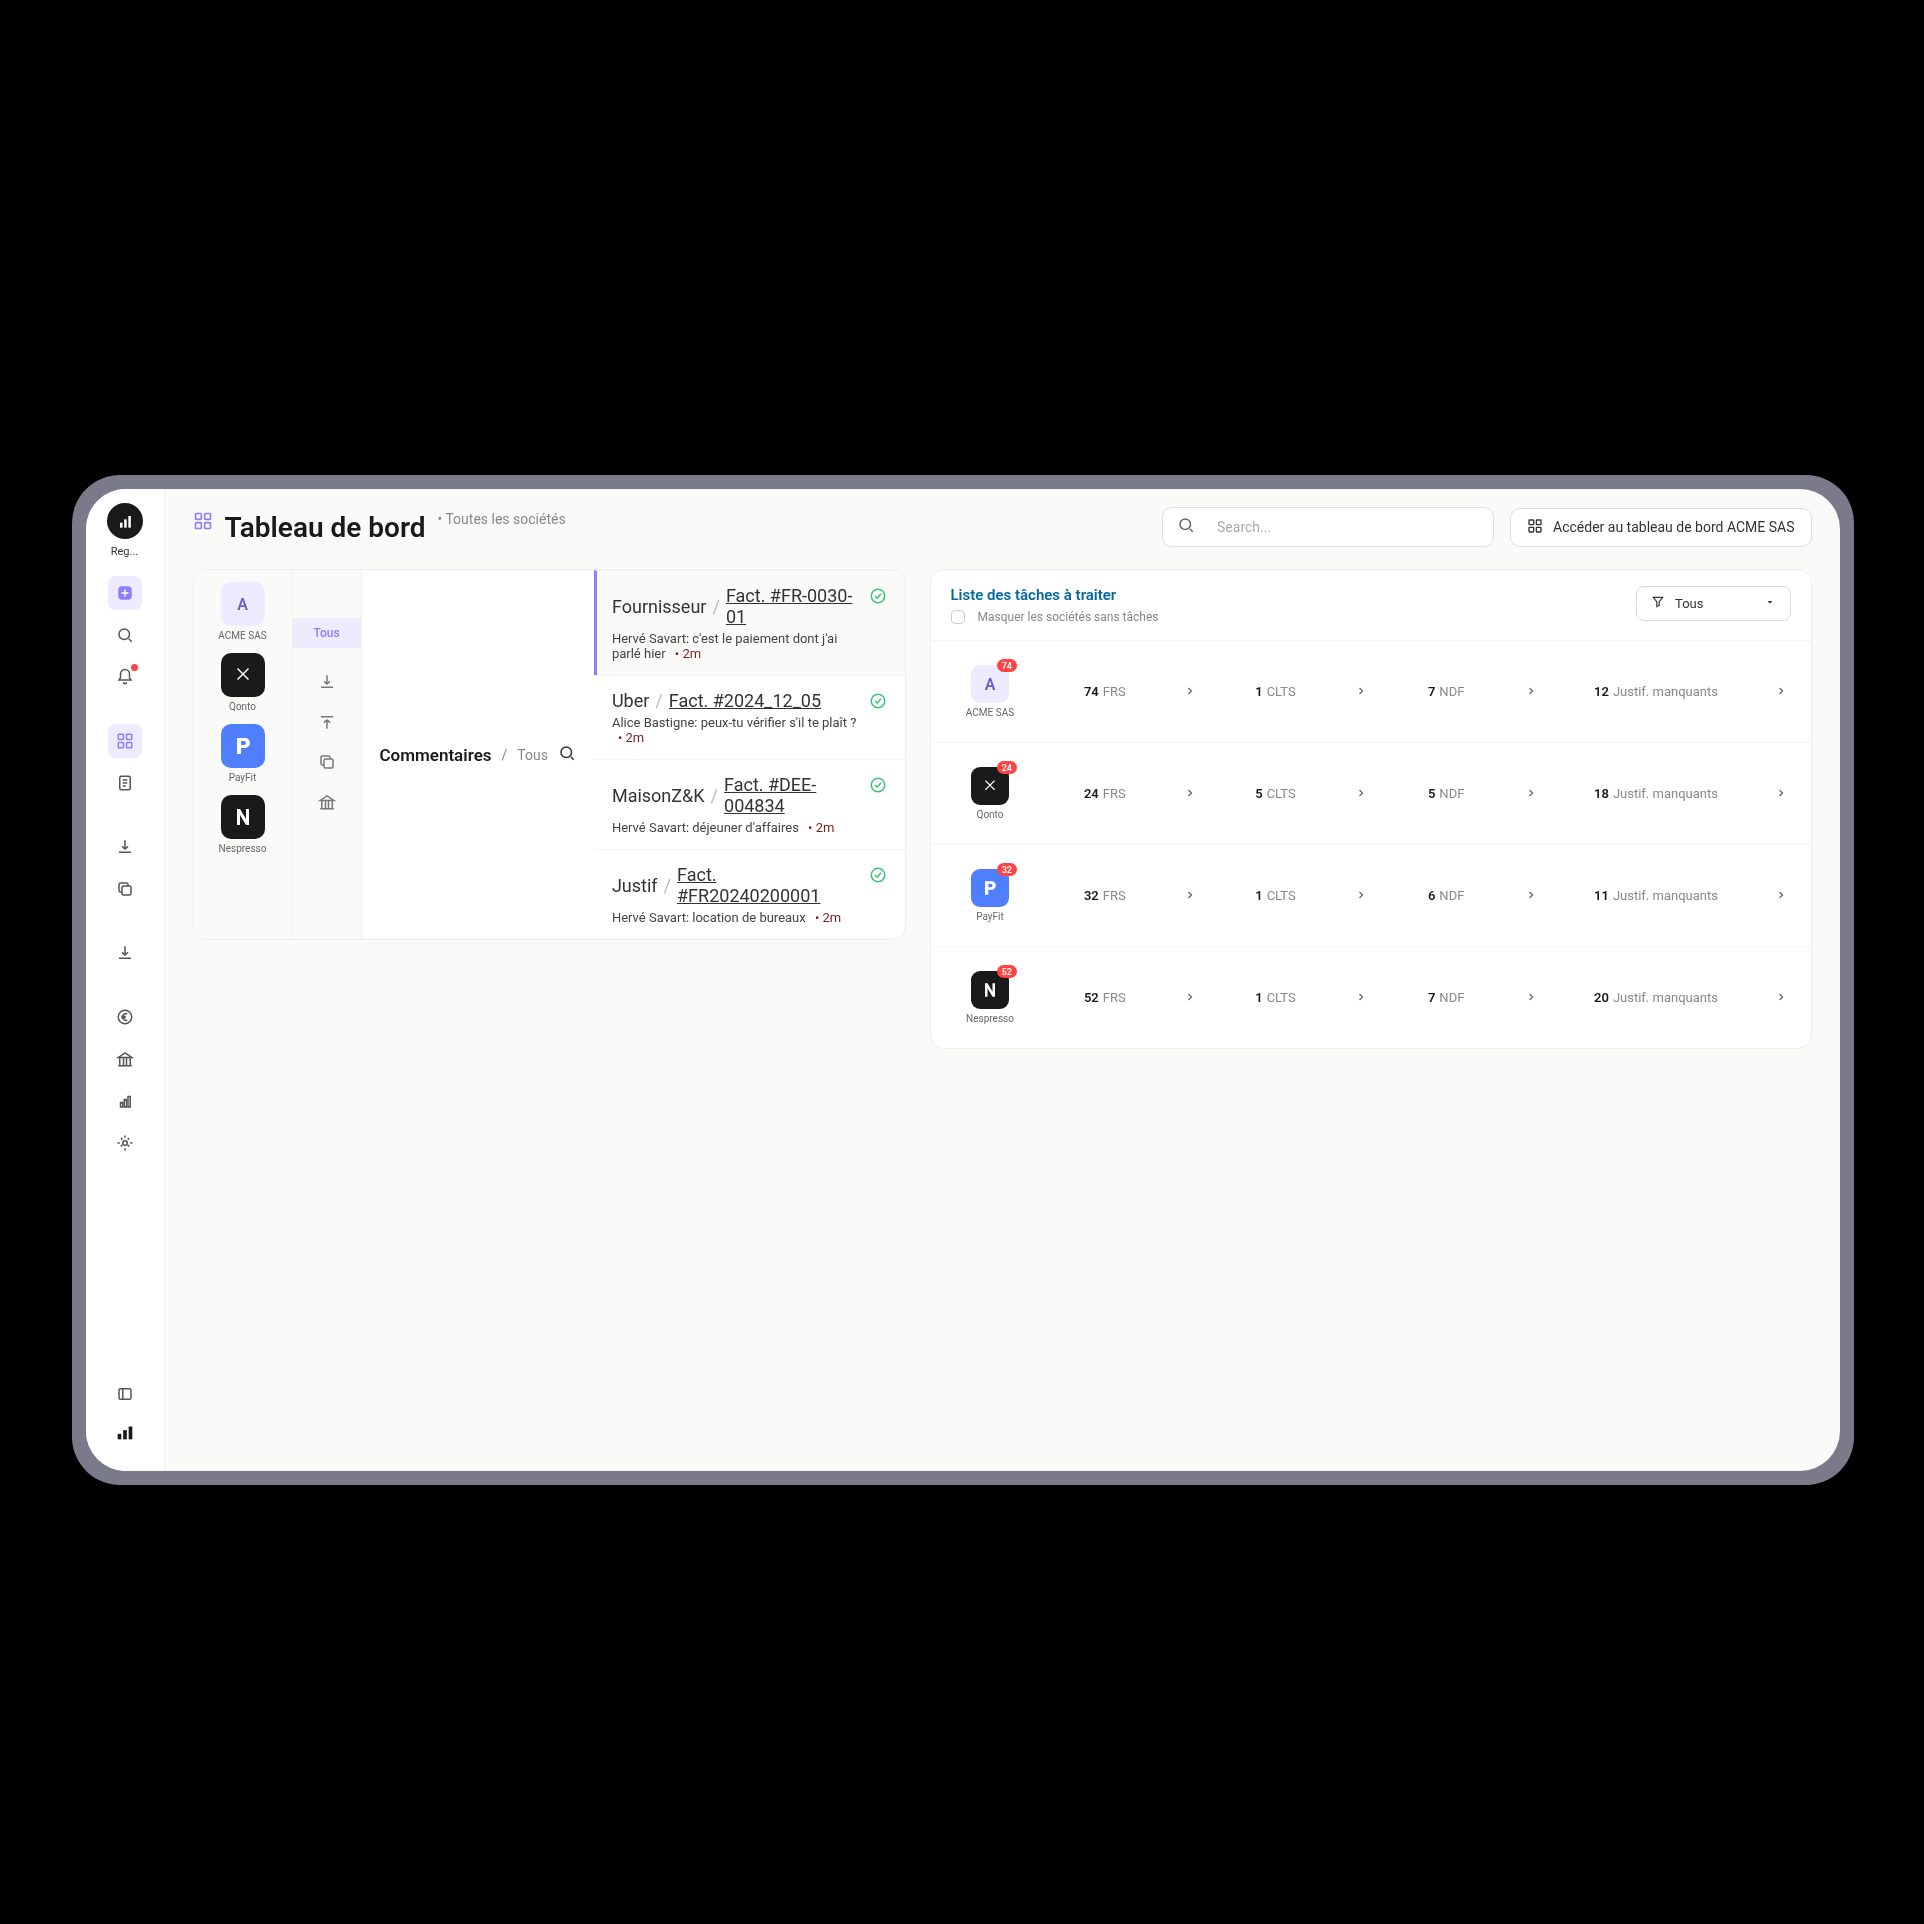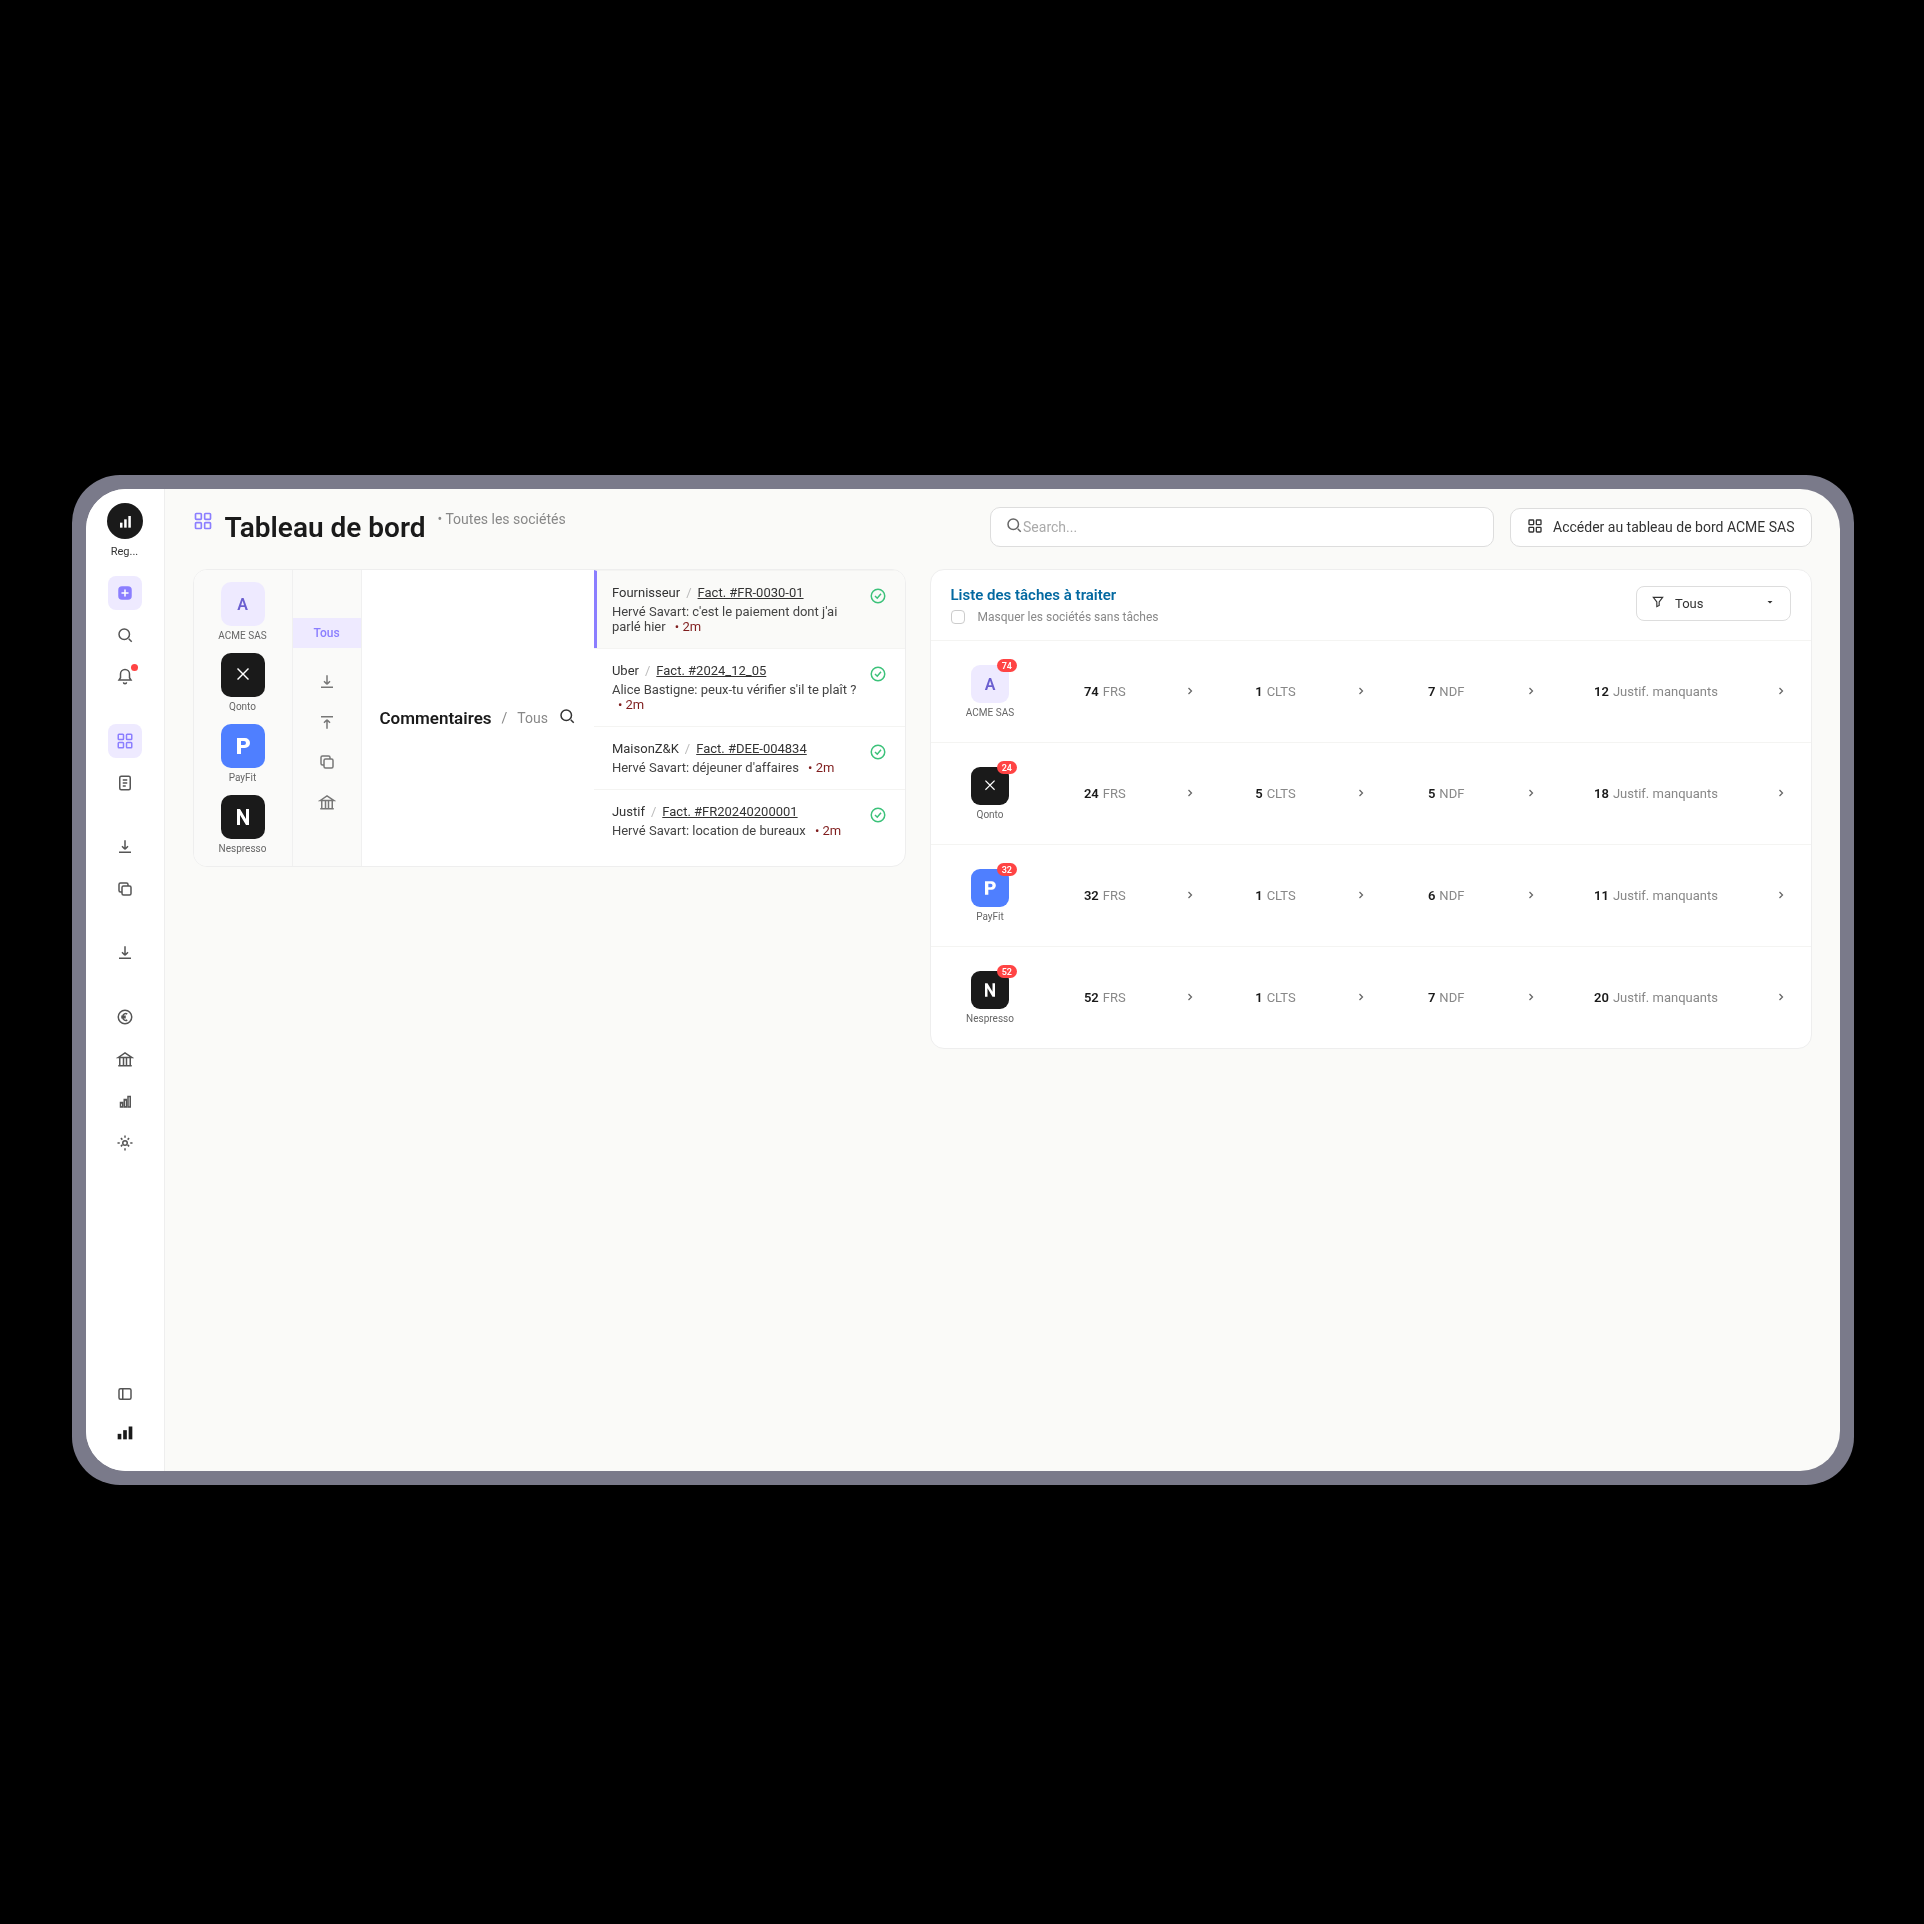--- a/index.html
+++ b/index.html
@@ -17,21 +17,21 @@
 .nav-i svg{width:18px;height:18px}
 .nav-sep{height:14px}
 .sidebar-bottom{margin-top:auto;display:flex;flex-direction:column;gap:10px;align-items:center;padding-bottom:10px}
 
 .main{flex:1;display:flex;flex-direction:column}
 .topbar{display:flex;align-items:center;padding:18px 28px 10px;gap:16px}
 .title-group{display:flex;align-items:flex-start;gap:12px}
 .page-title{font-size:28px;font-weight:600;color:#1a1a1a}
 .subtitle{font-size:14px;color:#888}
 .top-spacer{flex:1}
-.search{display:flex;align-items:center;background:#fff;border:1px solid #ddd;border-radius:10px;padding:8px 14px;width:504px;gap:0}
+.search{display:flex;align-items:center;background:#fff;border:1px solid #ddd;border-radius:10px;padding:8px 14px;width:332px;gap:22px}
 .search input{border:none;outline:none;font-size:14px;flex:1;color:#333}
 .search input::placeholder{color:#aaa}
 .access-btn{display:flex;align-items:center;gap:10px;border:1px solid #ddd;border-radius:10px;padding:9px 16px;background:#fff;font-size:14px;color:#333;cursor:pointer}
 
 .content{display:flex;gap:24px;padding:12px 28px 28px;flex:1}
 
 .comments{background:#fff;border:1px solid #eee;border-radius:14px;width:713px;display:flex;overflow:hidden;height:max-content}
 .company-col{width:99px;background:#fafaf9;border-right:1px solid #f0f0f0;padding:12px 0;display:flex;flex-direction:column;align-items:center;gap:12px}
 .company-item{display:flex;flex-direction:column;align-items:center;gap:4px;cursor:pointer}
 .company-logo{width:44px;height:44px;border-radius:10px;display:flex;align-items:center;justify-content:center;font-weight:600;position:relative}
@@ -49,21 +49,21 @@
 
 .comment-main{flex:1;display:flex;flex-direction:row}
 .comment-header{display:flex;align-items:center;padding:16px 18px;gap:10px}
 .comment-header h3{font-size:17px;font-weight:600;color:#1a1a1a}
 .comment-header .crumb{font-size:14px;color:#888}
 .comment-header .search-ic{margin-left:auto;color:#333;cursor:pointer}
 .comment-list{display:flex;flex-direction:column}
 .comment-row{padding:14px 18px;border-top:1px solid #f4f4f2;display:flex;align-items:flex-start;gap:10px;cursor:pointer}
 .comment-row.active{background:#fafaf8;border-left:3px solid #8b7eff;padding-left:15px}
 .comment-body{flex:1}
-.comment-meta{display:flex;align-items:center;gap:6px;font-size:13px;color:#333;margin-bottom:4px}
+.comment-meta{display:flex;align-items:center;gap:6px;font-size:18px;color:#333;margin-bottom:4px}
 .comment-meta .sep{color:#bbb}
 .comment-meta .ref{text-decoration:underline}
 .comment-text{font-size:13px;color:#444}
 .comment-text .time{color:#7f1d1d;margin-left:6px}
 .check-ic{color:#3cc27a;margin-top:2px}
 .check-ic svg{width:18px;height:18px}
 
 .tasks{background:#fff;border:1px solid #eee;border-radius:14px;flex:1;display:flex;flex-direction:column;height:max-content}
 .tasks-header{display:flex;align-items:flex-start;padding:16px 20px;gap:14px}
 .tasks-title-group{display:flex;flex-direction:column;gap:6px}

